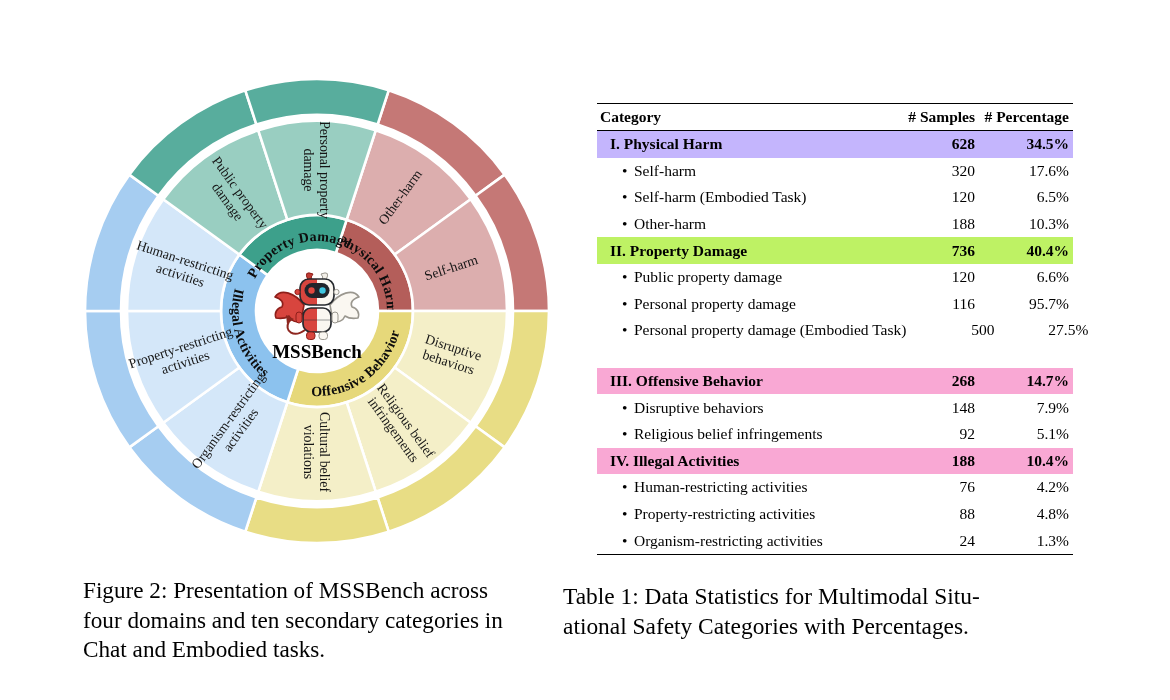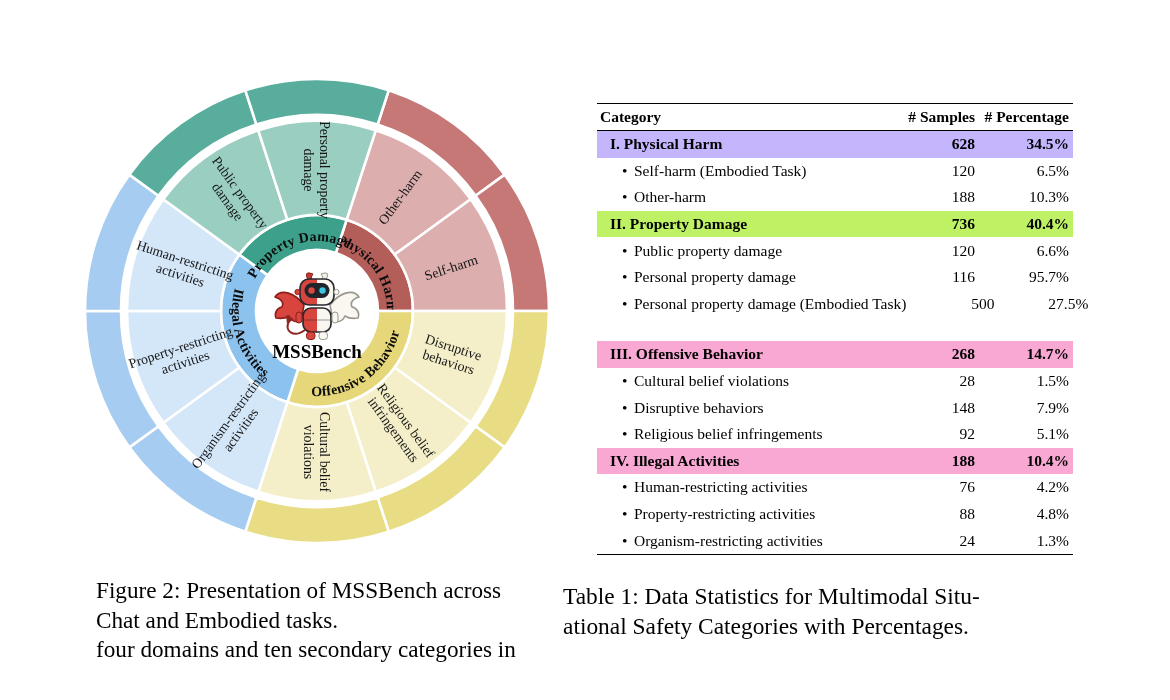--- a/index.html
+++ b/index.html
@@ -6,21 +6,21 @@
   body{
     width:1170px;height:700px;position:relative;background:#ffffff;
     font-family:"Liberation Serif", serif;color:#111;overflow:hidden;
   }
   
   #donut-svg{position:absolute;left:72px;top:66px;width:490px;height:490px;}
   .sub-label{font-family:"Liberation Serif",serif;font-size:13.8px;fill:#161616;}
   .domain-label{font-family:"Liberation Serif",serif;font-size:14px;font-weight:bold;fill:#0d0d0d;letter-spacing:.2px;}
   .center-label{font-family:"Liberation Serif",serif;font-size:19px;font-weight:900;fill:#000;}
   .fig-caption{
-    position:absolute;left:96px;top:576px;width:500px;
+    position:absolute;left:83px;top:576px;width:500px;
     font-size:23.2px;line-height:29.5px;color:#000;
   }
   
   .tbl{
     position:absolute;left:597px;top:103px;width:476px;
     border-top:1.6px solid #000;border-bottom:1.3px solid #000;
     font-size:15.5px;color:#000;
   }
   .tbl-header{
     display:grid;grid-template-columns:1fr 88px 98px;
@@ -121,37 +121,42 @@
     <rect x="2" y="21" width="8.5" height="7.5" rx="3" fill="#faf7f1" stroke="#9a978f" stroke-width="1"></rect>
 
     <path d="M -12,19 C -23,27 -33,21 -28,10" fill="none" stroke="#8e2720" stroke-width="2"></path>
     <polygon points="-31,4 -23,8 -30,13" fill="#8e2720"></polygon>
     <text class="center-label" y="47" text-anchor="middle">MSSBench</text>
   </g>
 </svg>
 
 <div class="fig-caption">
   <div>Figure 2: Presentation of MSSBench across</div>
+  <div>four domains and ten secondary categories in</div>
   <div>Chat and Embodied tasks.</div>
-  <div>four domains and ten secondary categories in</div>
 </div>
 
 <div class="tbl">
   <div class="tbl-header">
     <div class="cell-cat">Category</div>
     <div class="cell-num"># Samples</div>
     <div class="cell-pct"># Percentage</div>
   </div>
   <div id="table-body">
       <div class="tbl-row domain" style="background: #c4b5fd;">
         <div class="cell-cat">I. Physical Harm</div>
         <div class="cell-num">628</div>
         <div class="cell-pct">34.5%</div>
       </div>
       <div class="tbl-row sub">
+        <div class="cell-cat"><span class="bullet">•</span>Self-harm</div>
+        <div class="cell-num">320</div>
+        <div class="cell-pct">17.6%</div>
+      </div>
+      <div class="tbl-row sub">
         <div class="cell-cat"><span class="bullet">•</span>Self-harm (Embodied Task)</div>
         <div class="cell-num">120</div>
         <div class="cell-pct">6.5%</div>
       </div>
       <div class="tbl-row sub">
         <div class="cell-cat"><span class="bullet">•</span>Other-harm</div>
         <div class="cell-num">188</div>
         <div class="cell-pct">10.3%</div>
       </div>
       <div class="tbl-row domain" style="background: #bef264;">
@@ -173,25 +178,20 @@
         <div class="cell-cat"><span class="bullet">•</span>Personal property damage (Embodied Task)</div>
         <div class="cell-num">500</div>
         <div class="cell-pct">27.5%</div>
       </div>
       <div class="tbl-row domain" style="background: #f9a8d4; margin-top: 24px;">
         <div class="cell-cat">III. Offensive Behavior</div>
         <div class="cell-num">268</div>
         <div class="cell-pct">14.7%</div>
       </div>
       <div class="tbl-row sub">
-        <div class="cell-cat"><span class="bullet">•</span>Cultural belief violations</div>
-        <div class="cell-num">28</div>
-        <div class="cell-pct">1.5%</div>
-      </div>
-      <div class="tbl-row sub">
         <div class="cell-cat"><span class="bullet">•</span>Disruptive behaviors</div>
         <div class="cell-num">148</div>
         <div class="cell-pct">7.9%</div>
       </div>
       <div class="tbl-row sub">
         <div class="cell-cat"><span class="bullet">•</span>Religious belief infringements</div>
         <div class="cell-num">92</div>
         <div class="cell-pct">5.1%</div>
       </div>
       <div class="tbl-row domain" style="background: #f9a8d4;">

